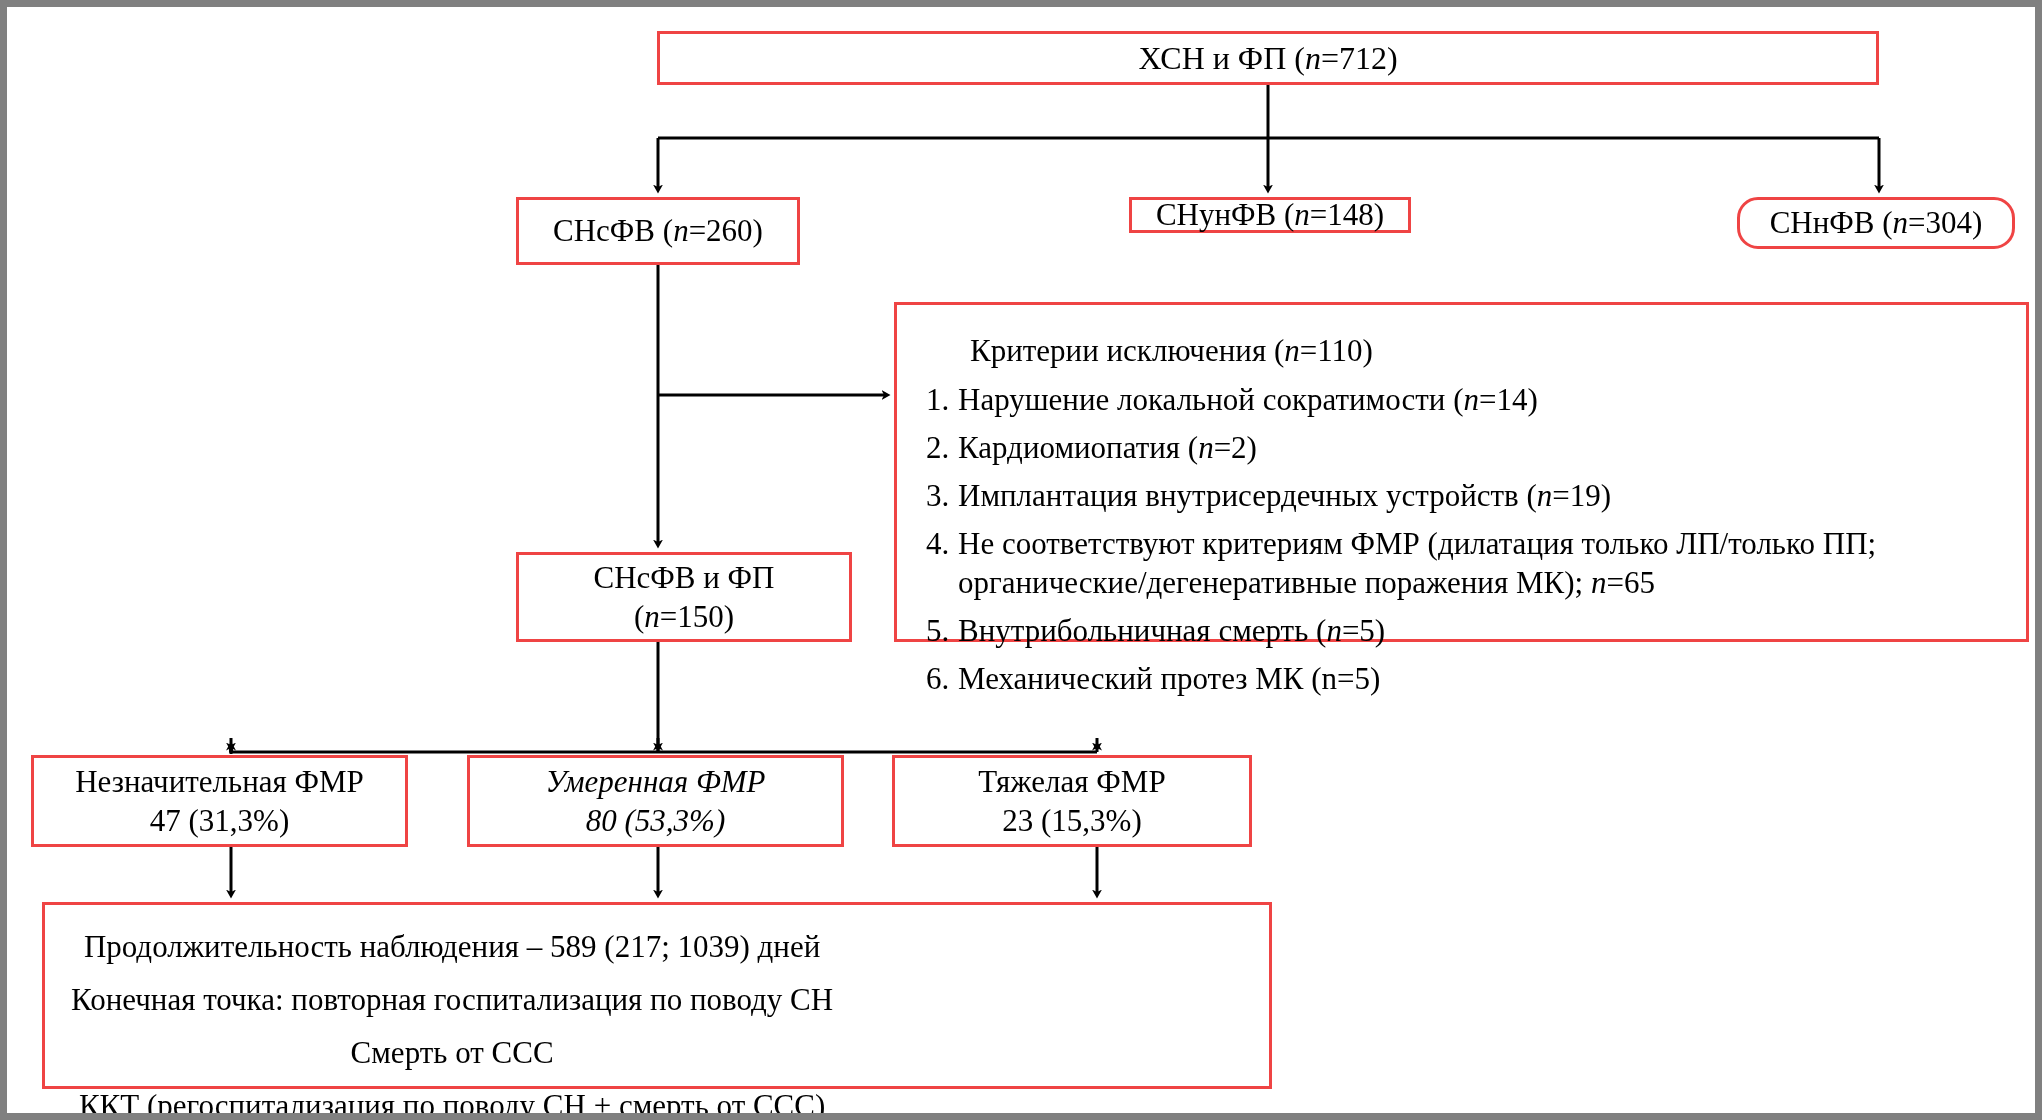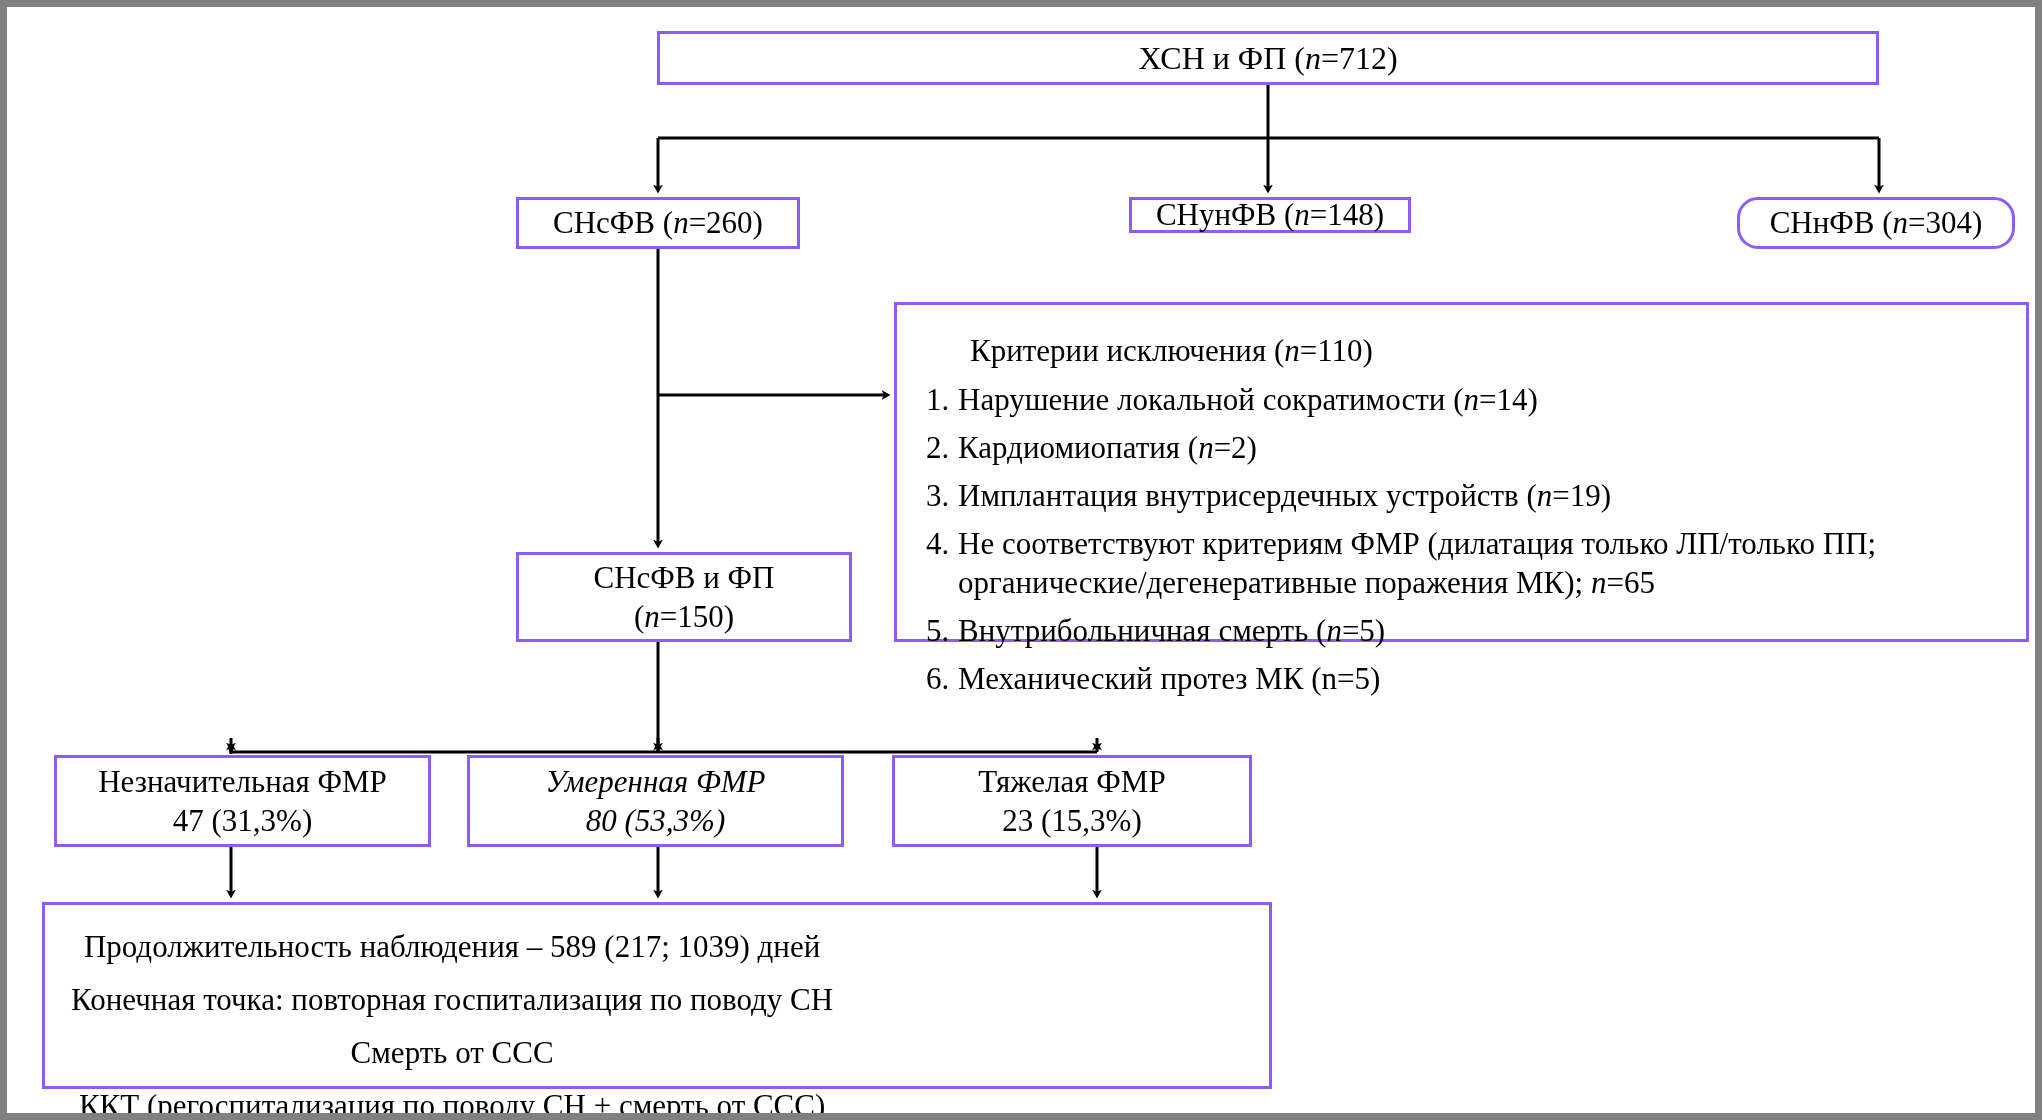--- a/index.html
+++ b/index.html
@@ -20,51 +20,51 @@
   }
   .canvas {
     position: absolute;
     left: 0; top: 0;
     width: 2042px;
     height: 1120px;
   }
   .box {
     position: absolute;
     box-sizing: border-box;
-    border: 3px solid #8b5cf6;
+    border: 3px solid #ef4444;
     background: #ffffff;
     display: flex;
     flex-direction: column;
     align-items: center;
     justify-content: center;
     text-align: center;
     line-height: 1.26;
   }
   .box.left-align {
     align-items: flex-start;
     text-align: left;
     justify-content: flex-start;
   }
   .t32 { font-size: 32px; }
   .t31 { font-size: 31px; }
   i { font-style: italic; }
 
   
   #box-total   { left: 650px;  top: 24px;  width: 1222px; height: 54px; }
   
-  #box-hfpef   { left: 509px;  top: 190px; width: 284px;  height: 52px; }
+  #box-hfpef   { left: 509px;  top: 190px; width: 284px;  height: 68px; }
   #box-hfmref  { left: 1122px; top: 190px; width: 282px;  height: 36px; }
   #box-hfref   { left: 1730px; top: 190px; width: 278px;  height: 52px; border-radius: 21px; }
   
   #box-exclusion { left: 887px; top: 295px; width: 1135px; height: 340px;
                    padding: 26px 24px 20px 29px; }
   
   #box-cohort  { left: 509px;  top: 545px; width: 336px;  height: 90px; }
   
-  #box-mild    { left: 47px;   top: 748px; width: 377px;  height: 92px; }
+  #box-mild    { left: 24px;   top: 748px; width: 377px;  height: 92px; }
   #box-mod     { left: 460px;  top: 748px; width: 377px;  height: 92px; font-style: italic; }
   #box-sev     { left: 885px;  top: 748px; width: 360px;  height: 92px; }
   
   #box-outcomes { left: 35px;  top: 895px; width: 1230px; height: 187px;
                   padding: 22px 26px; text-align: center; }
 
   .excl-head {
     margin: 0 0 10px 44px;
   }
   .excl-list {

